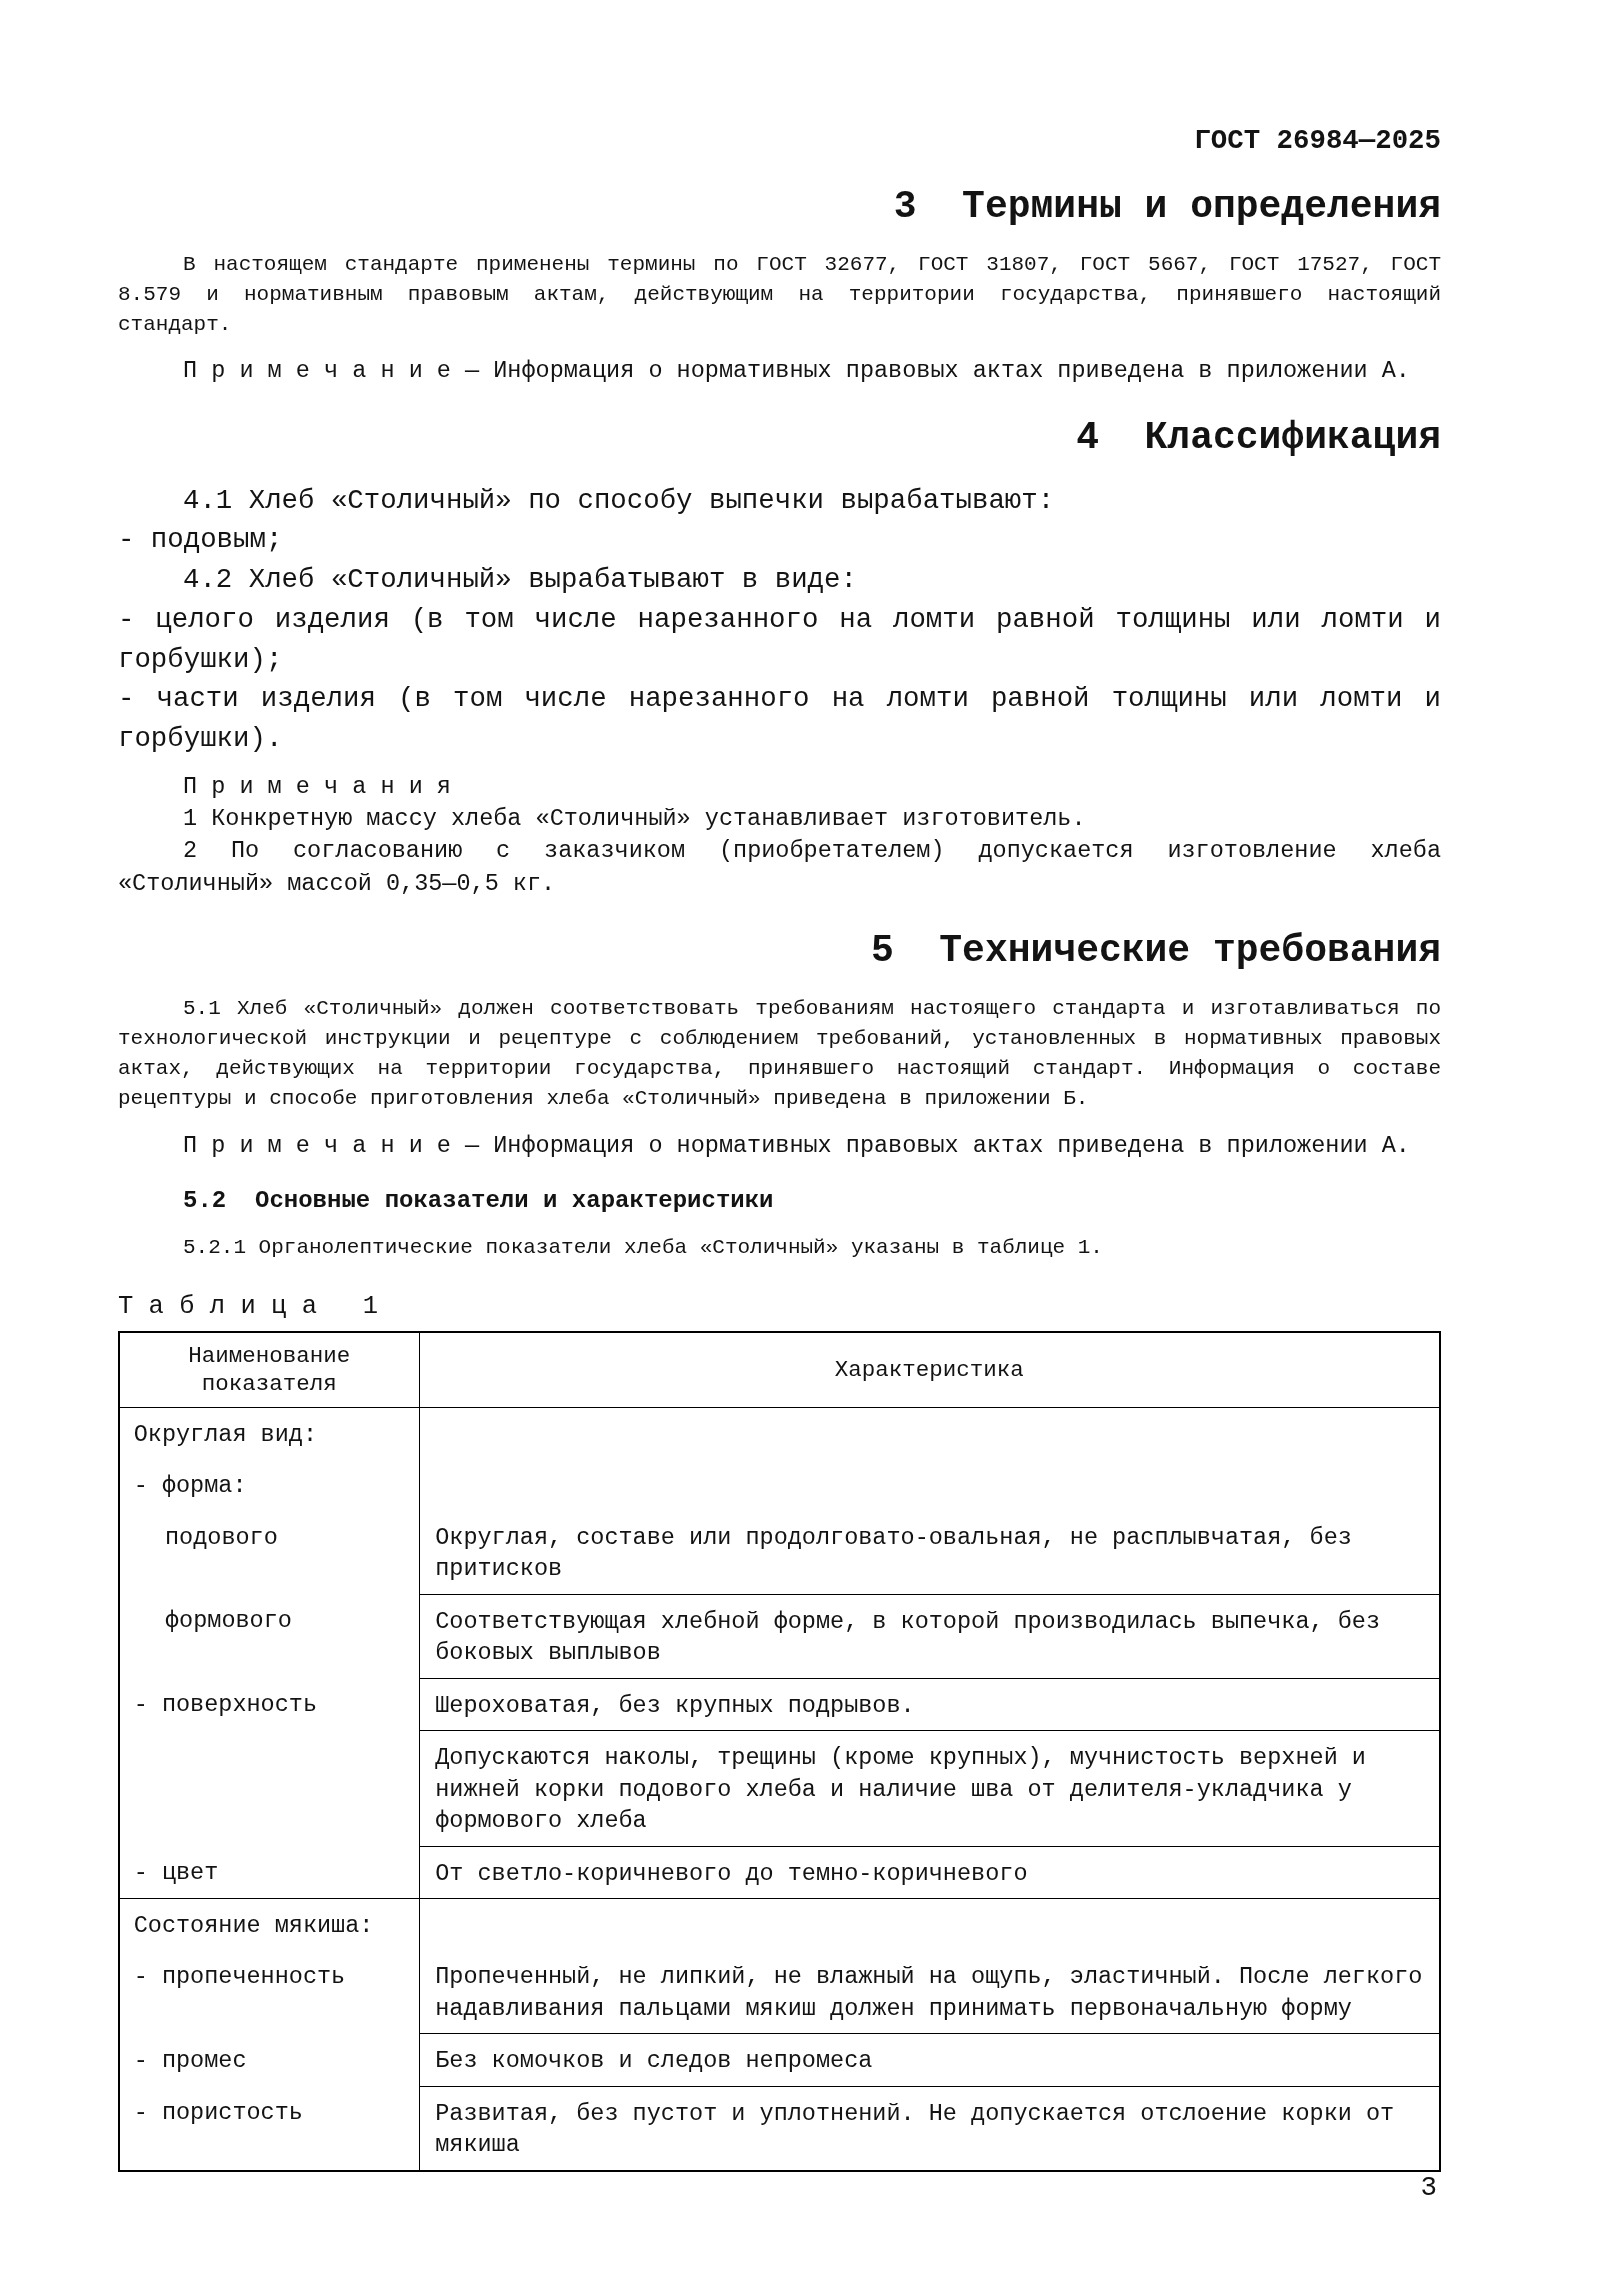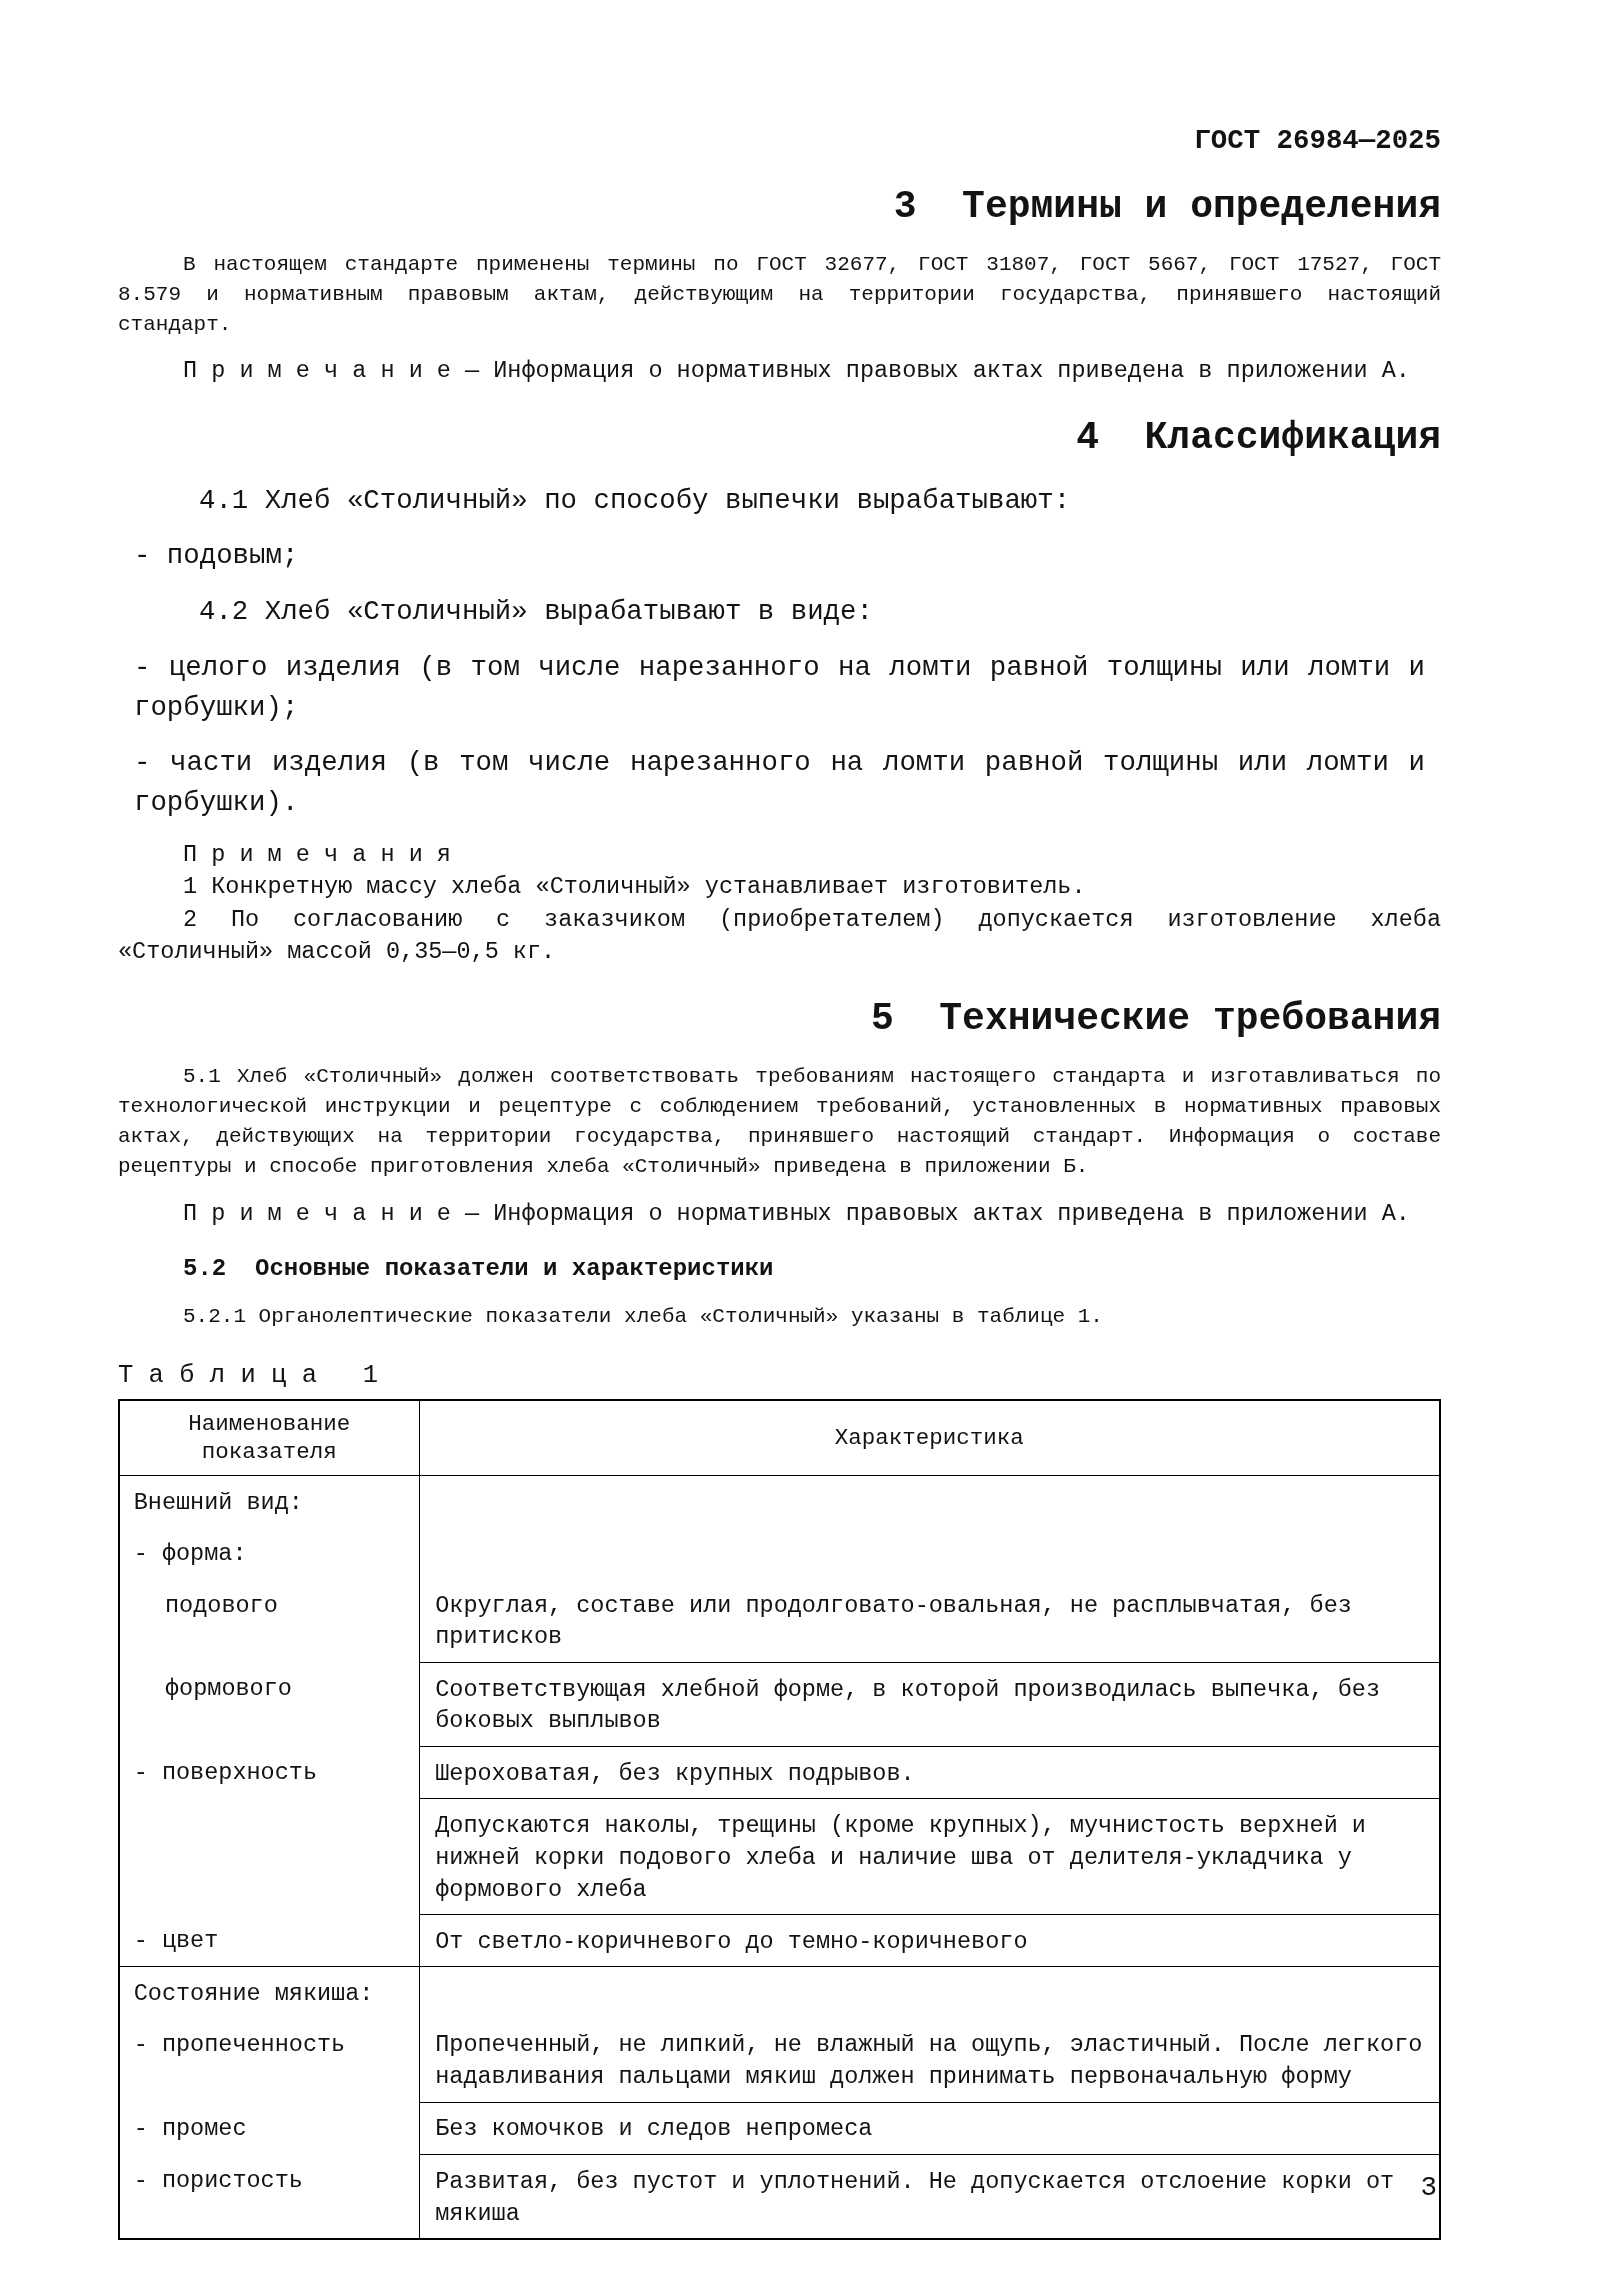--- a/index.html
+++ b/index.html
@@ -38,21 +38,21 @@
   .para {
     font-size: 21px;
     line-height: 1.43;
     text-align: justify;
     margin: 0;
   }
   .first-indent { text-indent: 65px; }
   .list p {
     font-size: 27.4px;
     line-height: 1.45;
-    margin: 16px;
+    margin: 0;
     text-align: justify;
   }
   .list p.num { text-indent: 65px; }
   .note {
     font-size: 23.5px;
     line-height: 1.35;
     margin: 15.7px 0 0 0;
     text-indent: 65px;
     text-align: justify;
   }
@@ -150,21 +150,21 @@
         <col>
       </colgroup>
     <thead>
       <tr>
         <th>Наименование показателя</th>
         <th class="c2">Характеристика</th>
       </tr>
     </thead>
     <tbody>
       <tr>
-        <td class="name">Внешний вид:</td>
+        <td class="name">Округлая вид:</td>
         <td class="c2"></td>
       </tr>
       <tr>
         <td class="name">- форма:</td>
         <td class="c2"></td>
       </tr>
       <tr>
         <td class="name sub">подового</td>
         <td class="c2 hr">Округлая, составе или продолговато-овальная, не расплывчатая, без притисков</td>
       </tr>

